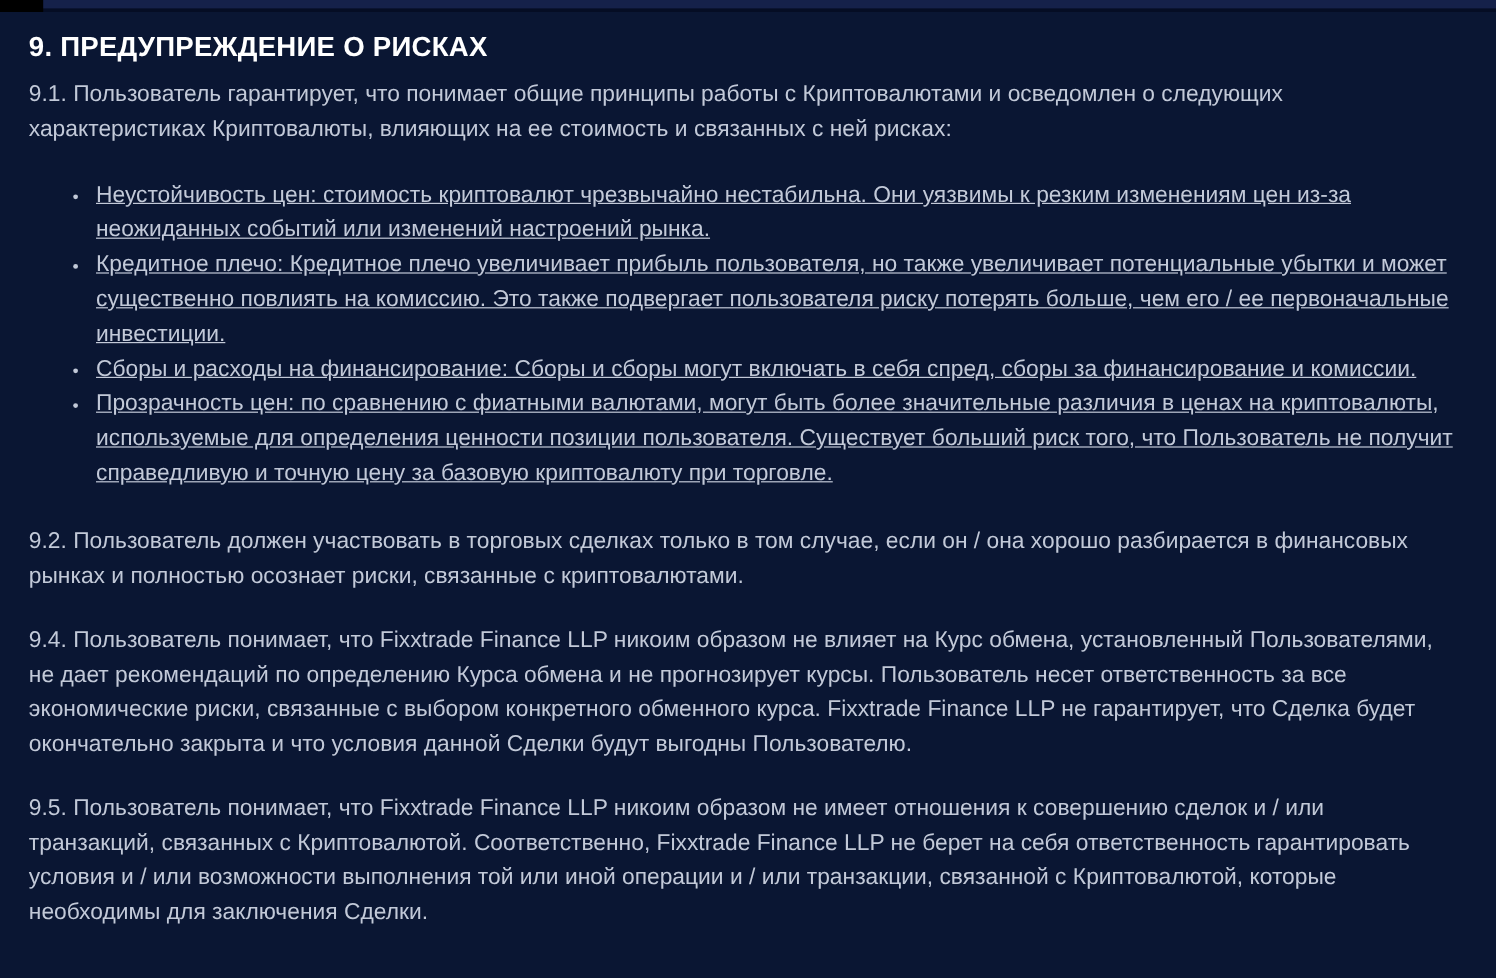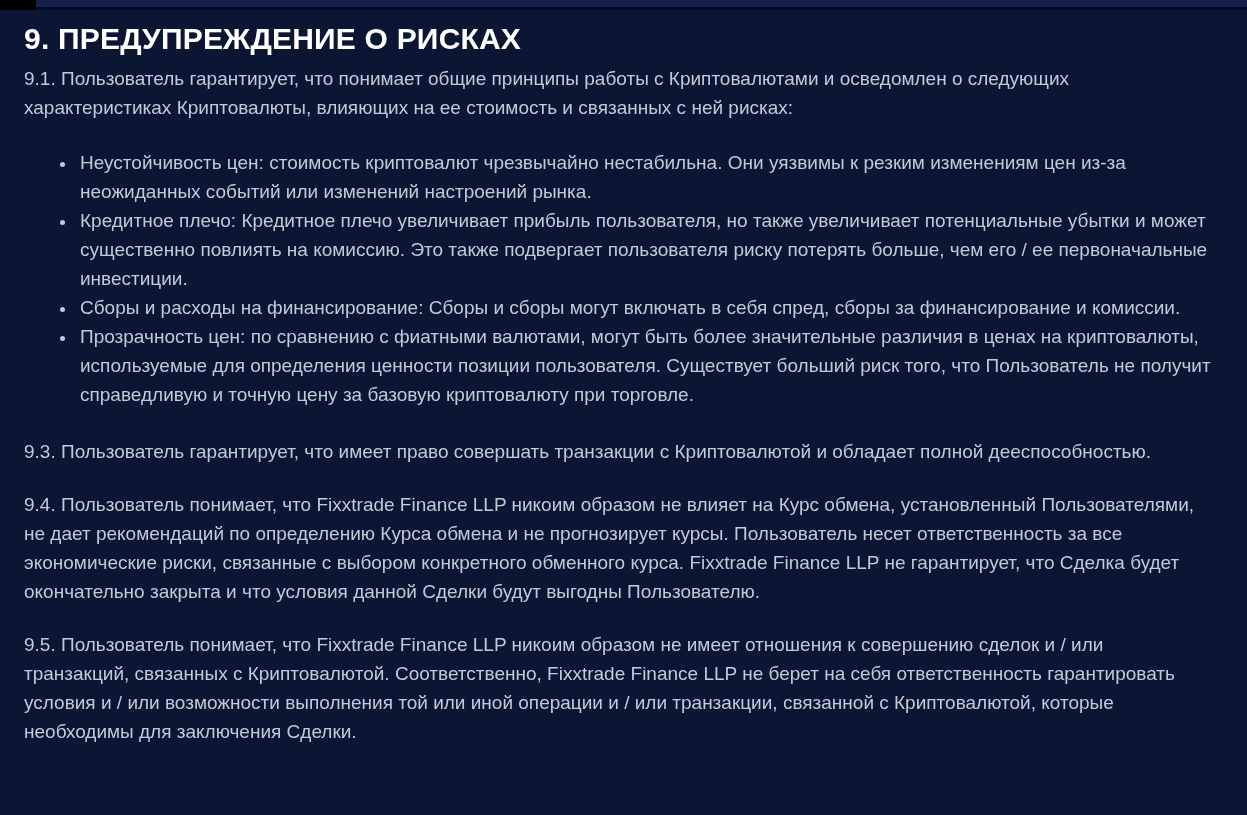--- a/index.html
+++ b/index.html
@@ -28,39 +28,40 @@
     position: absolute;
     left: 0; top: 0;
     width: 36px; height: 10px;
     background: #000000;
   }
   .doc {
     padding: 6px 26px 0 24px;
   }
   .doc h1 {
     margin: 8px 0 10px 0;
-    font-size: 30px;
+    font-size: 23px;
     line-height: 30px;
     font-weight: 700;
     color: var(--heading);
     letter-spacing: 0.2px;
   }
   .doc p {
     margin: 0 16px 24px 0;
     font-size: 19px;
     line-height: 29px;
     font-weight: 400;
   }
   .doc p.intro {
     margin-bottom: 26px;
   }
   .doc ul {
     margin: 0 0 28px 0;
     padding: 0 0 0 52px;
     list-style: disc outside;
+    text-decoration: underline;
   }
   .doc ul li {
     font-size: 19px;
     line-height: 29px;
     padding-left: 4px;
     margin: 0;
   }
   .doc ul li::marker {
     color: var(--text);
     font-size: 16px;
@@ -78,17 +79,17 @@
 
   <p class="intro">9.1. Пользователь гарантирует, что понимает общие принципы работы с Криптовалютами и осведомлен о следующих характеристиках Криптовалюты, влияющих на ее стоимость и связанных с ней рисках:</p>
 
   <ul>
     <li>Неустойчивость цен: стоимость криптовалют чрезвычайно нестабильна. Они уязвимы к резким изменениям цен из-за неожиданных событий или изменений настроений рынка.</li>
     <li>Кредитное плечо: Кредитное плечо увеличивает прибыль пользователя, но также увеличивает потенциальные убытки и может существенно повлиять на комиссию. Это также подвергает пользователя риску потерять больше, чем его / ее первоначальные инвестиции.</li>
     <li>Сборы и расходы на финансирование: Сборы и сборы могут включать в себя спред, сборы за финансирование и комиссии.</li>
     <li>Прозрачность цен: по сравнению с фиатными валютами, могут быть более значительные различия в ценах на криптовалюты, используемые для определения ценности позиции пользователя. Существует больший риск того, что Пользователь не получит справедливую и точную цену за базовую криптовалюту при торговле.</li>
   </ul>
 
-  <p>9.3. Пользователь гарантирует, что имеет право совершать транзакции с Криптовалютой и обладает полной дееспособностью.</p>
+  <p>9.2. Пользователь должен участвовать в торговых сделках только в том случае, если он / она хорошо разбирается в финансовых рынках и полностью осознает риски, связанные с криптовалютами.</p>
   <p>9.4. Пользователь понимает, что Fixxtrade Finance LLP никоим образом не влияет на Курс обмена, установленный Пользователями, не дает рекомендаций по определению Курса обмена и не прогнозирует курсы. Пользователь несет ответственность за все экономические риски, связанные с выбором конкретного обменного курса. Fixxtrade Finance LLP не гарантирует, что Сделка будет окончательно закрыта и что условия данной Сделки будут выгодны Пользователю.</p>
   <p>9.5. Пользователь понимает, что Fixxtrade Finance LLP никоим образом не имеет отношения к совершению сделок и / или транзакций, связанных с Криптовалютой. Соответственно, Fixxtrade Finance LLP не берет на себя ответственность гарантировать условия и / или возможности выполнения той или иной операции и / или транзакции, связанной с Криптовалютой, которые необходимы для заключения Сделки.</p>
 
 </div>
 
 </body></html>

